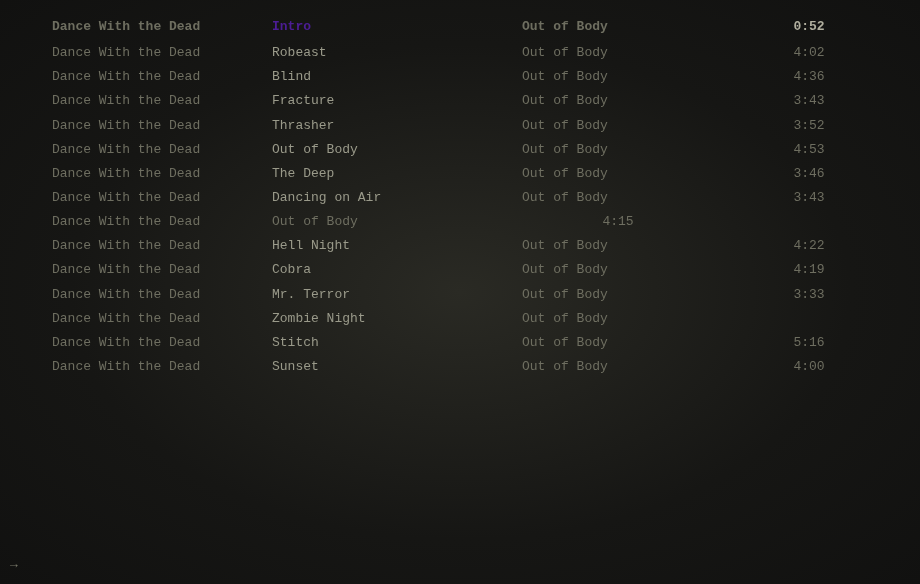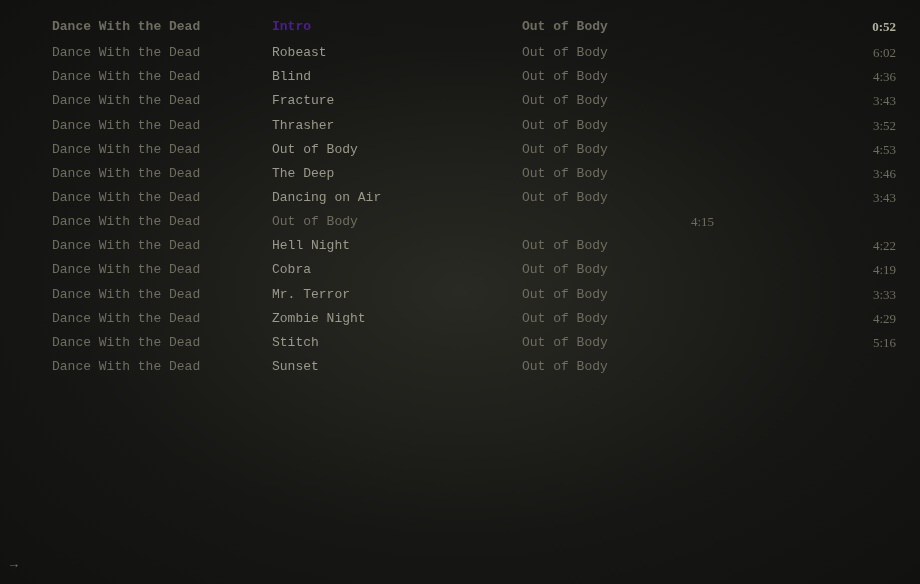--- a/index.html
+++ b/index.html
@@ -50,24 +50,23 @@
 
     .header .col-title {
       color: #4c1d95;
     }
 
     .col-album {
       color: #6e6e60;
     }
 
     .col-duration {
-      text-align: right;
+      text-align: center;
       color: #6e6e60;
       padding-right: 8px;
-      font-family: Liberation Serif, serif;
     }
 
     .header .col-duration {
       color: #b0ae9e;
     }
 
     .arrow-indicator {
       position: absolute;
       bottom: 12px;
       left: 10px;
@@ -82,21 +81,21 @@
   <div class="track-row header">
     <span class="col-artist">Dance With the Dead</span>
     <span class="col-title">Intro</span>
     <span class="col-album">Out of Body</span>
     <span class="col-duration">0:52</span>
   </div>
 <div class="track-row">
       <span class="col-artist">Dance With the Dead</span>
       <span class="col-title">Robeast</span>
       <span class="col-album">Out of Body</span>
-      <span class="col-duration">6:02</span>
+      <span class="col-duration">4:02</span>
     </div>
     <div class="track-row">
       <span class="col-artist">Dance With the Dead</span>
       <span class="col-title">Blind</span>
       <span class="col-album">Out of Body</span>
       <span class="col-duration">4:36</span>
     </div>
     <div class="track-row">
       <span class="col-artist">Dance With the Dead</span>
       <span class="col-title">Fracture</span>
@@ -147,28 +146,28 @@
     <div class="track-row">
       <span class="col-artist">Dance With the Dead</span>
       <span class="col-title">Mr. Terror</span>
       <span class="col-album">Out of Body</span>
       <span class="col-duration">3:33</span>
     </div>
     <div class="track-row">
       <span class="col-artist">Dance With the Dead</span>
       <span class="col-title">Zombie Night</span>
       <span class="col-album">Out of Body</span>
-      <span class="col-duration">4:29</span>
     </div>
     <div class="track-row">
       <span class="col-artist">Dance With the Dead</span>
       <span class="col-title">Stitch</span>
       <span class="col-album">Out of Body</span>
       <span class="col-duration">5:16</span>
     </div>
     <div class="track-row">
       <span class="col-artist">Dance With the Dead</span>
       <span class="col-title">Sunset</span>
       <span class="col-album">Out of Body</span>
+      <span class="col-duration">4:00</span>
     </div>
   </div>
 
 <div class="arrow-indicator">→</div>
 
 </body></html>

